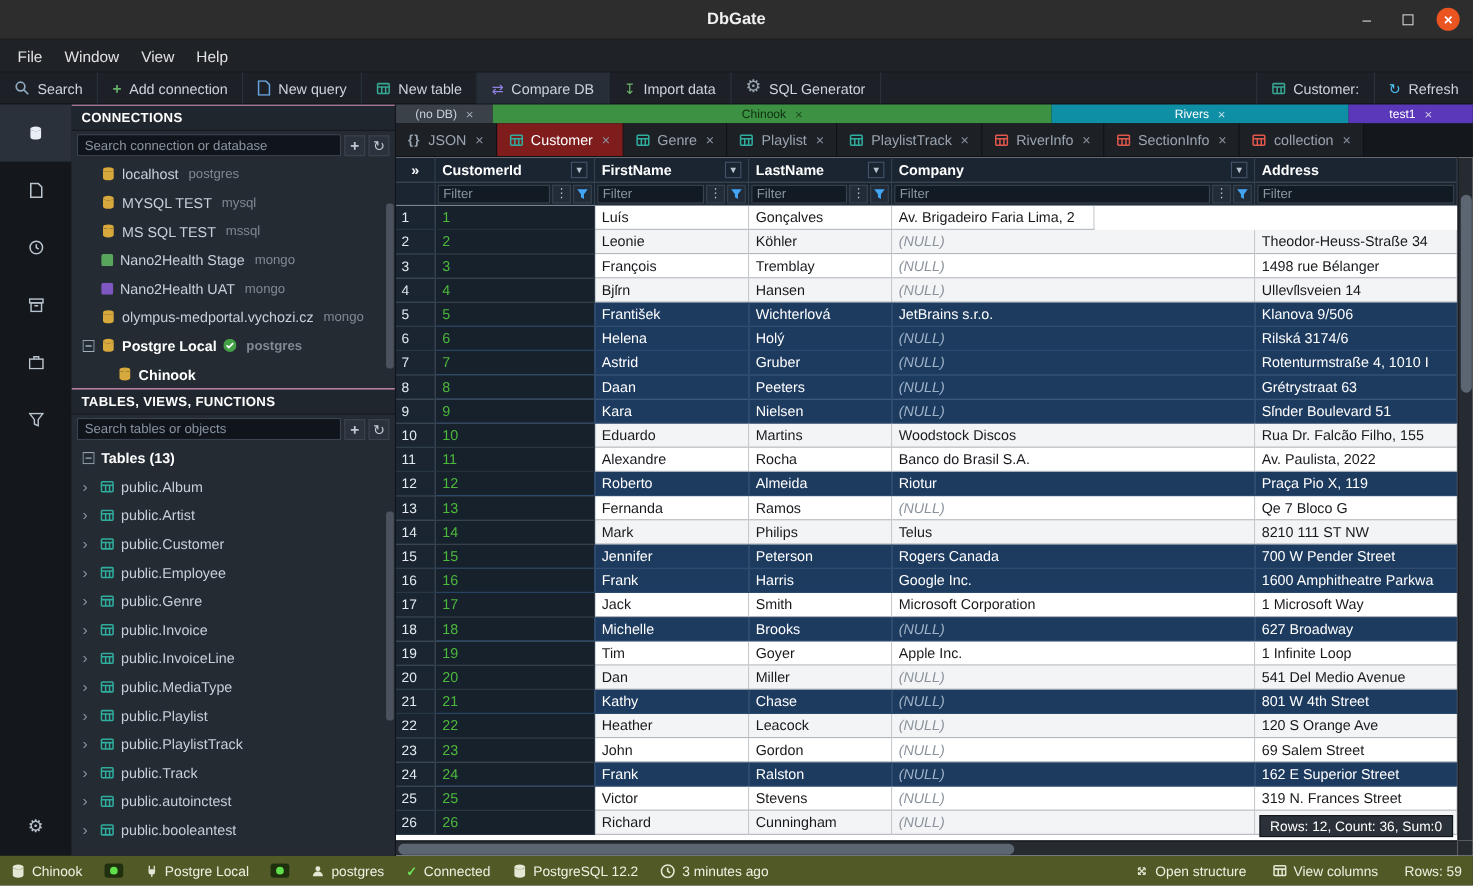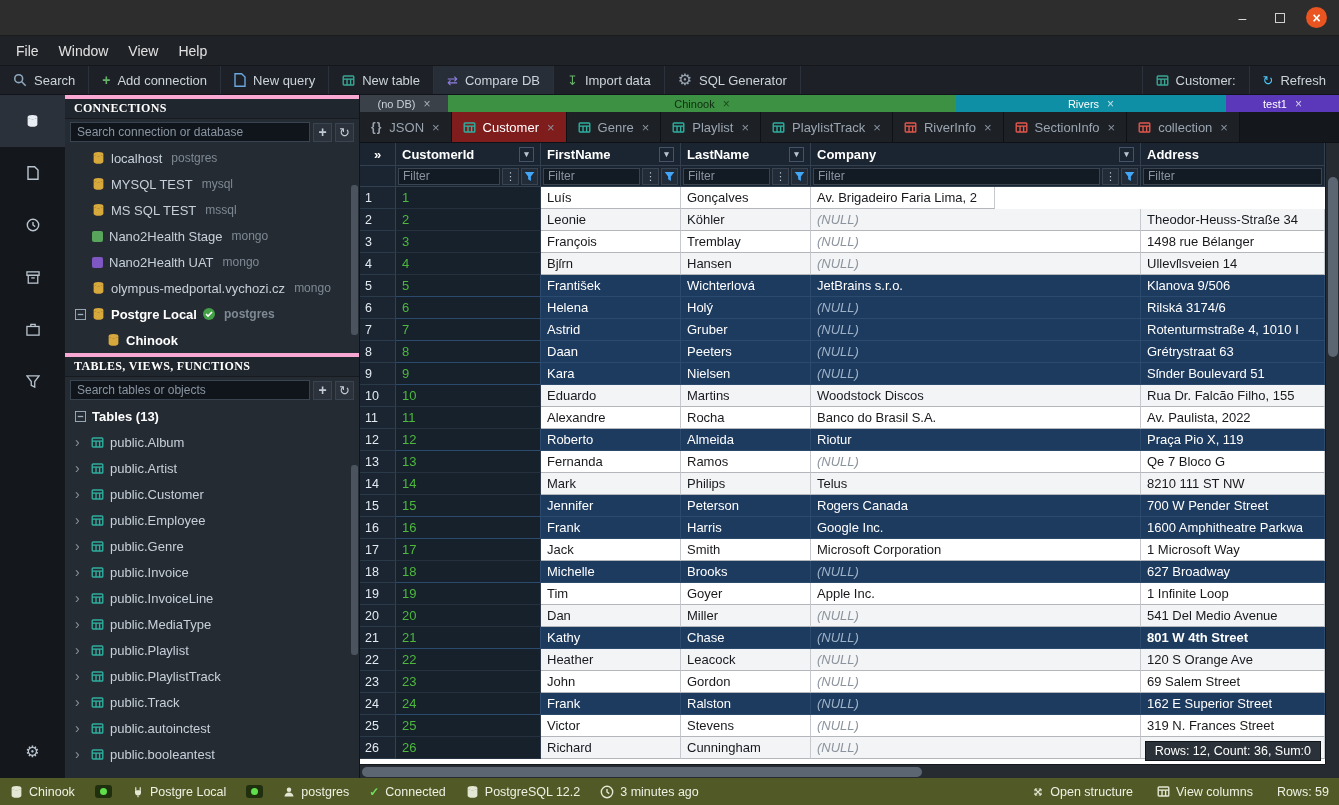--- a/index.html
+++ b/index.html
@@ -30,21 +30,21 @@
   
   .main { flex:1; display:flex; min-height:0; }
 
   .iconbar { width:65px; background:#14181d; display:flex; flex-direction:column; align-items:stretch; flex:0 0 auto; }
   .nav-item { height:52px; display:flex; align-items:center; justify-content:center; }
   .nav-item.active { background:#2a313a; }
   .nav-gear { margin-top:auto; height:52px; display:flex; align-items:center; justify-content:center; }
 
   
   .leftpanel { width:295px; background:#252b33; border-right:1px solid #11141a; display:flex; flex-direction:column; overflow:hidden; flex:0 0 auto; position:relative; }
-  .section-header { height:24px; flex:0 0 auto; background:#20262d; color:#fff; font-weight:bold; font-size:12px; letter-spacing:.3px; display:flex; align-items:center; padding:0 9px; border-top:4px solid #f9a8d4; border-bottom:1px solid #171b20;font-family:Liberation Serif, serif; }
+  .section-header { height:24px; flex:0 0 auto; background:#20262d; color:#fff; font-weight:bold; font-size:12px; letter-spacing:.3px; display:flex; align-items:center; padding:0 9px; border-top:1px solid #f9a8d4; border-bottom:1px solid #171b20; }
   .search-row { flex:0 0 auto; display:flex; align-items:center; gap:3px; padding:3px 5px; }
   .search-row input { flex:1; height:20px; background:#10151b; border:1px solid #3a4450; color:#cfd6dd; font-size:12px; padding:0 6px; outline:none; }
   .search-row input::placeholder { color:#8a95a1; }
   .mini-btn { width:19px; height:19px; flex:0 0 auto; background:#2b323b; border:1px solid #3a4450; display:flex; align-items:center; justify-content:center; }
   .tree-item { height:26px; flex:0 0 auto; display:flex; align-items:center; gap:6px; padding:0 6px 0 10px; font-size:13px; color:#c7d0d9; white-space:nowrap; overflow:hidden; }
   .tree-item .type { color:#7e8993; font-size:12px; margin-left:3px; }
   .tree-item.bold { font-weight:bold; color:#fff; }
   .tree-item.child { padding-left:42px; }
   .tree-item .expander { color:#8a939e; font-size:14px; width:10px; }
   .panel-scrollbar { position:absolute; right:1px; width:7px; border-radius:3px; background:#4b545e; }
@@ -96,20 +96,21 @@
   .sb-right .sb-item { margin-right:0; margin-left:24px; }
   .led { width:17px; height:13px; background:#20300f; border-radius:3px; display:inline-flex; align-items:center; justify-content:center; }
   .led-dot { width:7px; height:7px; border-radius:50%; background:#5fe04a; }
 </style>
 </head>
 <body>
 
 <div class="window">
 
   <div class="titlebar">
+    <span class="title">DbGate</span>
     <div class="win-controls">
       <span class="win-btn">
           <span style="color:#d8d8d8;">–</span>
         </span>
       <span class="win-btn">
           <span class="maxi-box"></span>
         </span>
       <span class="win-btn close">
           <span style="color:#fff;">×</span>
         </span>
@@ -1183,21 +1184,21 @@
               </div>
               <div class="g-cell" style="width: 140px; flex: 0 0 auto;">
                 <span>Kathy</span>
               </div>
               <div class="g-cell" style="width: 130px; flex: 0 0 auto;">
                 <span>Chase</span>
               </div>
               <div class="g-cell" style="width: 330px; flex: 0 0 auto;">
                 <span class="null-val">(NULL)</span>
               </div>
-              <div class="g-cell" style="width: 184px; flex: 0 0 auto; font-weight: bold;">
+              <div class="g-cell" style="width: 184px; flex: 0 0 auto;">
                 <span>801 W 4th Street</span>
               </div>
             </div>
             <div class="g-row alt">
               <div class="g-rownum">22</div>
               <div class="g-cell c-id" style="width: 145px; flex: 0 0 auto;">
                 <span>22</span>
               </div>
               <div class="g-cell" style="width: 140px; flex: 0 0 auto;">
                 <span>Heather</span>

